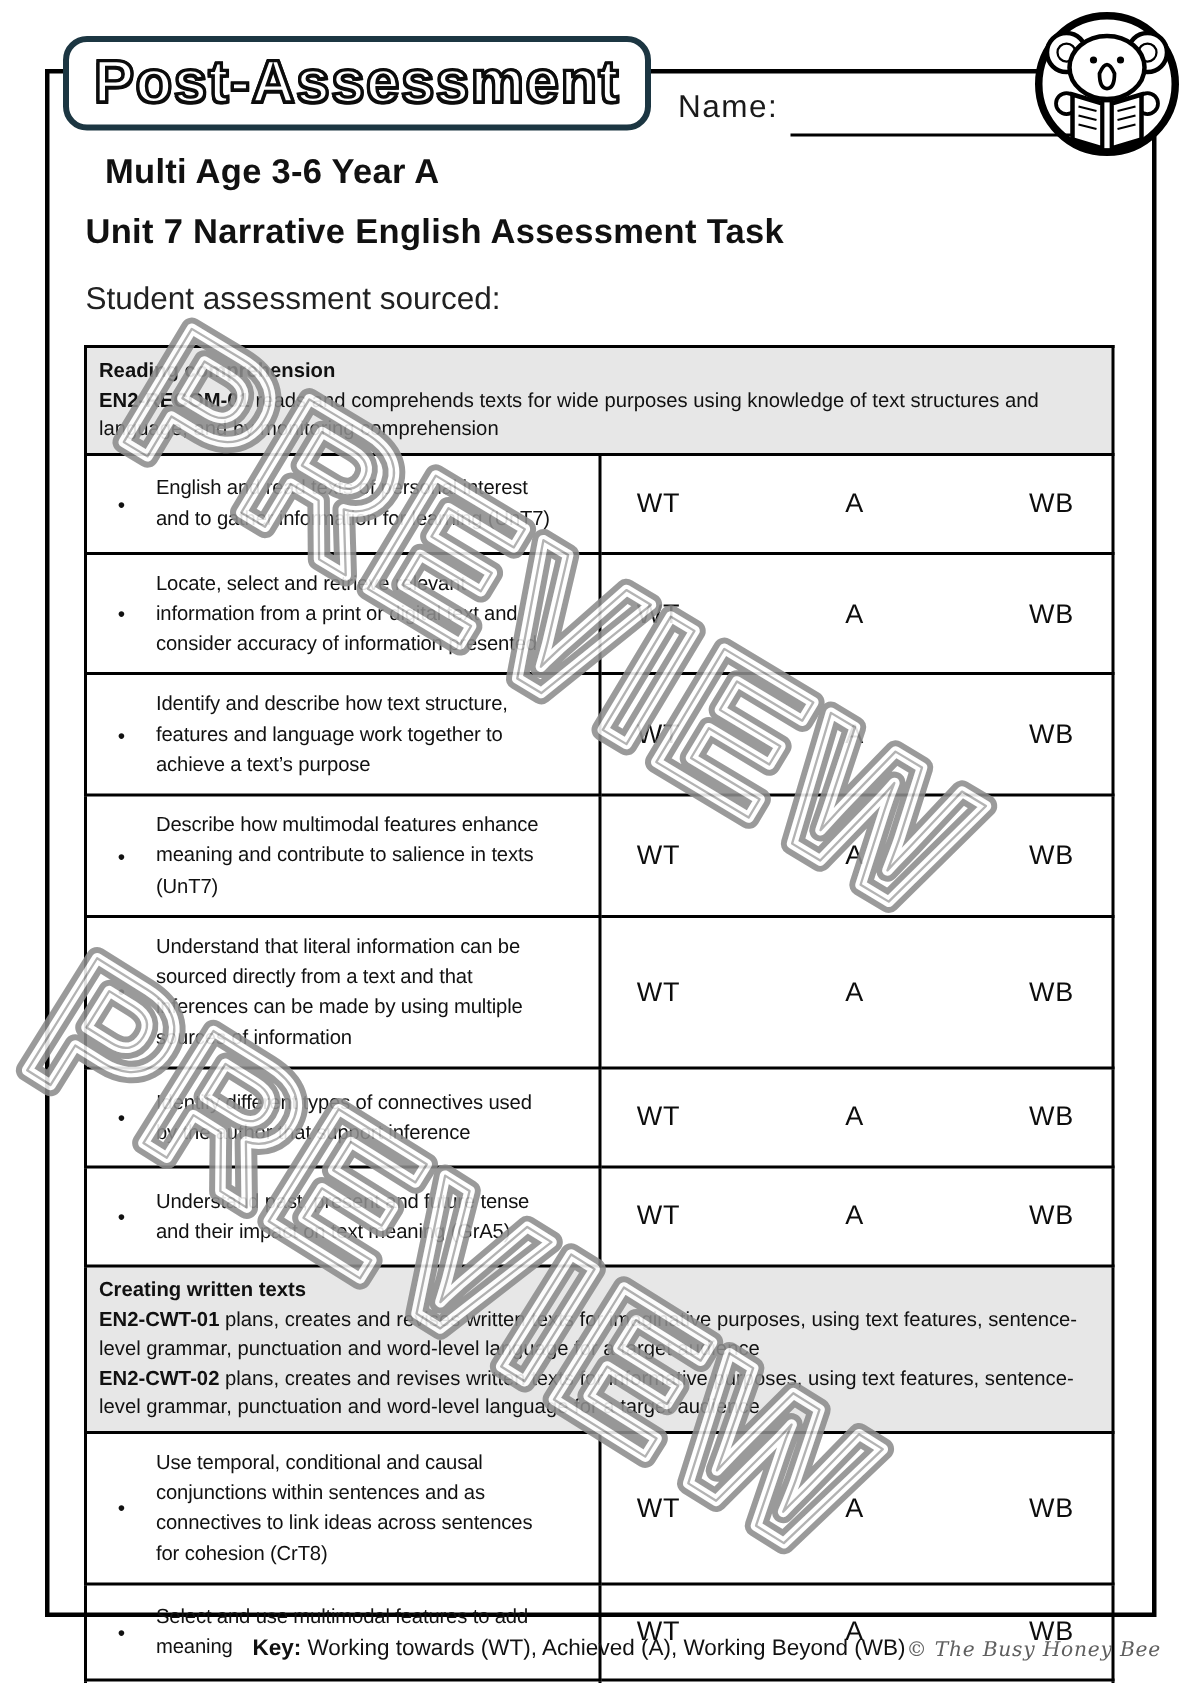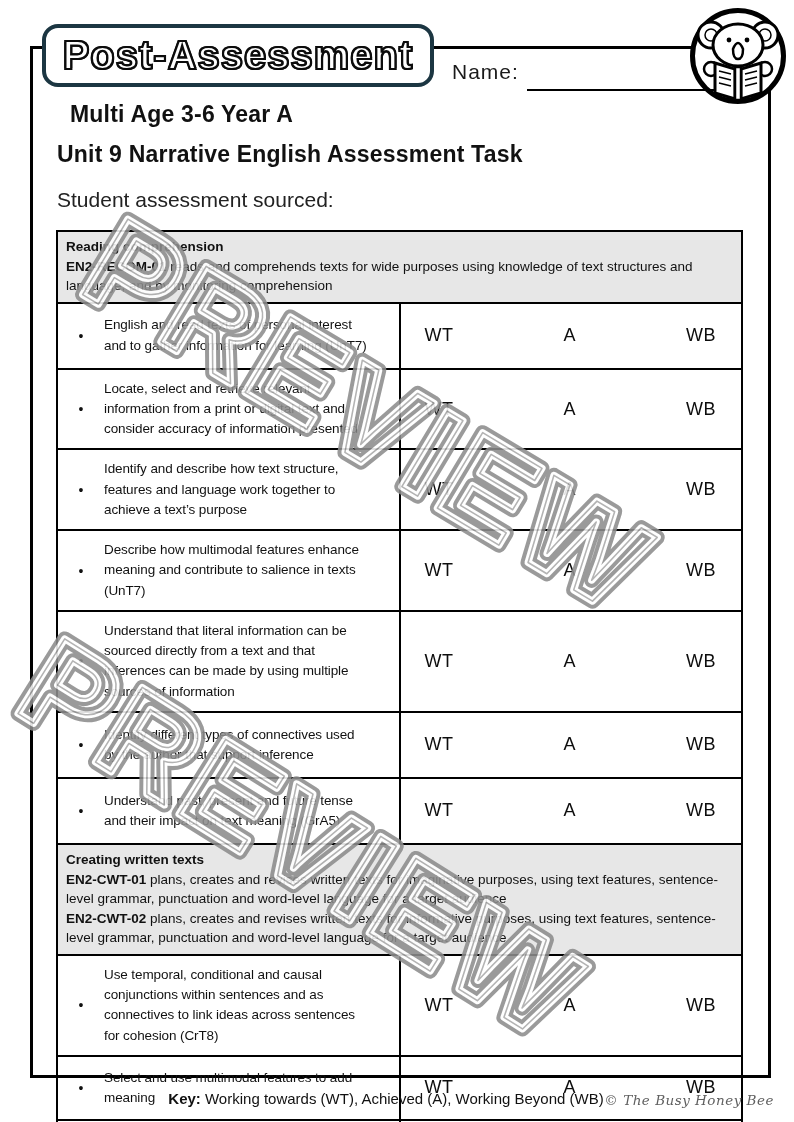--- a/index.html
+++ b/index.html
@@ -96,21 +96,21 @@
       <path d="M72 56 L52 62 L52 92 L72 86 Z" fill="#fff" stroke="#000" stroke-width="3"></path>
       <rect x="46" y="60" width="6" height="33" fill="#fff" stroke="#000" stroke-width="2.5"></rect>
       <path d="M30 64 L42 67 M30 70 L42 73 M30 76 L42 79 M56 67 L68 64 M56 73 L68 70 M56 79 L68 76" stroke="#000" stroke-width="1.4" fill="none"></path>
     </svg>
   </div>
 
   <div class="name-label">Name:</div>
   <div class="name-line"></div>
 
   <div class="title1">Multi Age 3-6 Year A</div>
-  <div class="title2">Unit 9 Narrative English Assessment Task</div>
+  <div class="title2">Unit 7 Narrative English Assessment Task</div>
   <div class="subtitle">Student assessment sourced:</div>
 
   <div class="table-wrap">
     <table>
       <tbody id="assessment-tbody">
           <tr>
             <td colspan="2" class="section-td">
               <div class="sec-heading">Reading comprehension</div>
               <div class="sec-outcome"><b>EN2-RECOM-01</b> <span>reads and comprehends texts for wide purposes using knowledge of text structures and language, and by monitoring comprehension</span></div>
             </td>

